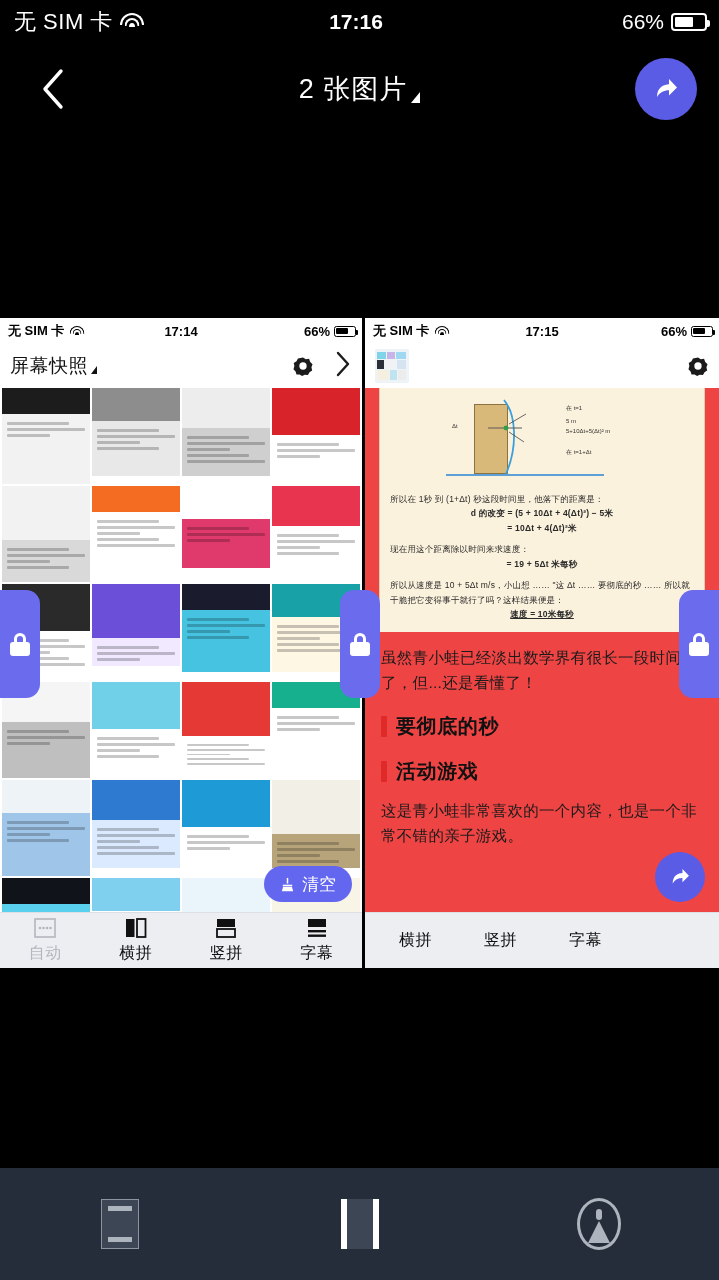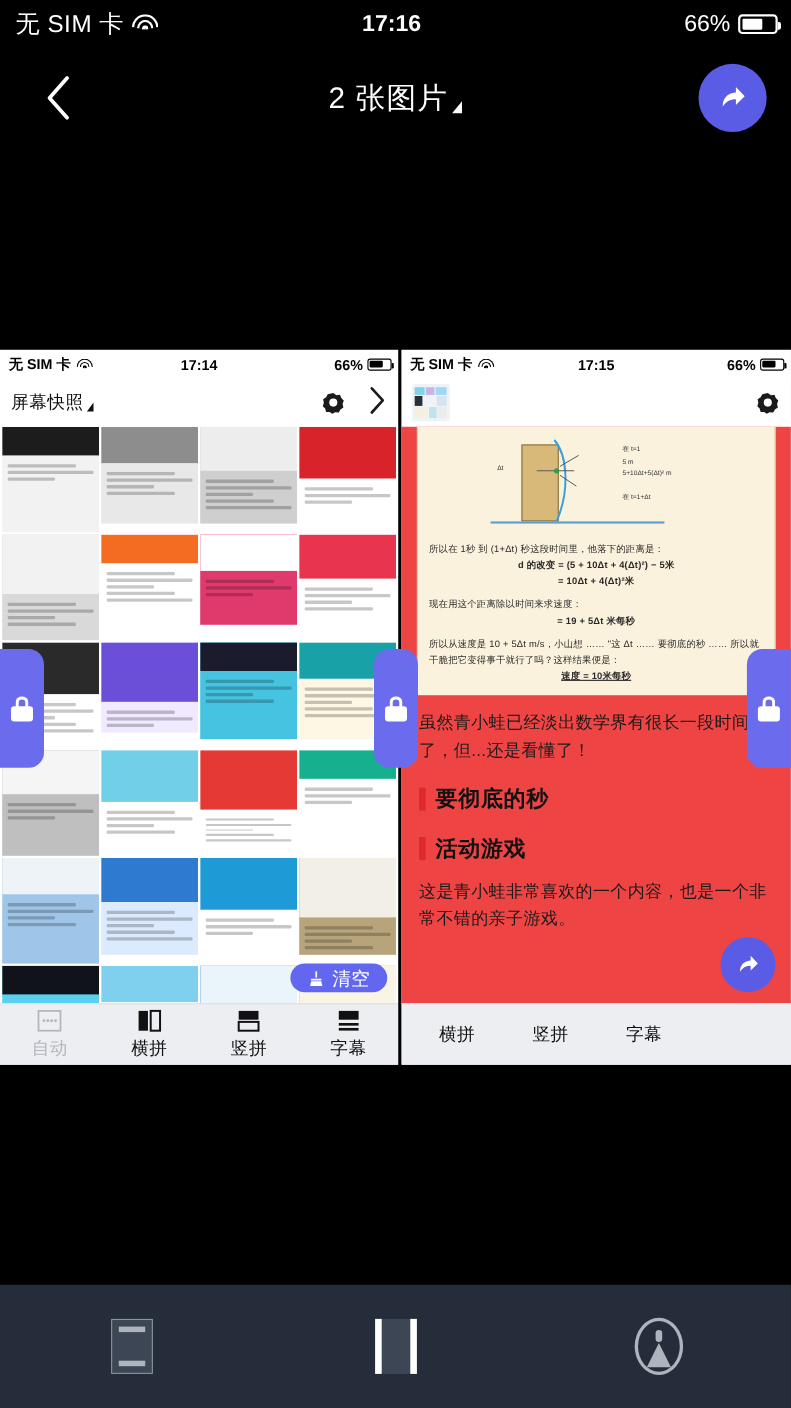--- a/index.html
+++ b/index.html
@@ -71,39 +71,39 @@
   .mini-wifi i:nth-child(2) { width: 9px; height: 5px; top: 3px; }
   .mini-wifi i:nth-child(3) { width: 3.5px; height: 2.5px; top: 6.5px; border-width: 2px; }
   .mini-batt { width: 22px; height: 11px; border: 1.4px solid #000; border-radius: 2.5px;
     position: relative; padding: 1.2px; }
   .mini-batt::after { content:""; position:absolute; right:-3px; top:3px; width:2px; height:5px;
     background:#000; border-radius: 0 1px 1px 0; }
   .mini-batt span { display:block; height:100%; background:#000; border-radius: 1px; }
 
   .mini-header { height: 44px; background: #fff; position: relative; display: flex;
     align-items: center; padding: 0 10px; }
-  .mini-header .mh-title { font-size: 16px; color: #111; font-weight: 400; letter-spacing: .5px; }
+  .mini-header .mh-title { font-size: 19px; color: #111; font-weight: 400; letter-spacing: .5px; }
   .mini-header .mh-tri { width:0;height:0;border-left:6px solid transparent;
     border-bottom:8px solid #111; margin: 8px 0 0 3px; }
   .mini-header .mh-actions { position: absolute; right: 10px; display:flex; align-items:center; gap: 20px; }
   .gear { width: 22px; height: 22px; position: relative; }
   .thumb-chip { width: 34px; height: 34px; border-radius: 3px; overflow: hidden;
     background: #e8eef5; position: relative; }
 
   
   .grid { position: absolute; left: 0; right: 0; top: 70px; bottom: 56px;
     display: grid; grid-template-columns: repeat(4, 1fr); gap: 2px;
     padding: 0 2px; overflow: hidden; background: #fff; }
   .cell { position: relative; overflow: hidden; background: #f2f2f2; }
   .cell .lines { position:absolute; inset: 6%; display:flex; flex-direction:column; gap:3px; }
   .cell .lines b { display:block; height:3px; background: rgba(0,0,0,.22); border-radius: 1px; }
   .cell .lines b.s { width: 55%; }
   .cell .lines b.m { width: 80%; }
 
-  .clear-btn { position: absolute; right: 10px; bottom: 66px; height: 26px; padding: 0 16px;
+  .clear-btn { position: absolute; right: 10px; bottom: 66px; height: 36px; padding: 0 16px;
     border-radius: 18px; display: flex; align-items: center; gap: 7px;
     color: #fff; font-size: 17px; cursor: pointer; }
   .broom { width: 15px; height: 15px; position: relative; }
 
   .mini-toolbar { position: absolute; left: 0; right: 0; bottom: 0; height: 56px;
     background: #eceef2; display: flex; align-items: center; border-top: 1px solid #dcdfe5; }
   .tb-item { flex: 1; display: flex; flex-direction: column; align-items: center;
     justify-content: center; gap: 4px; cursor: pointer; }
   .tb-item .tb-label { font-size: 16px; color: #111; letter-spacing: .5px; }
   .tb-item.disabled .tb-label { color: #b3b6bd; }

